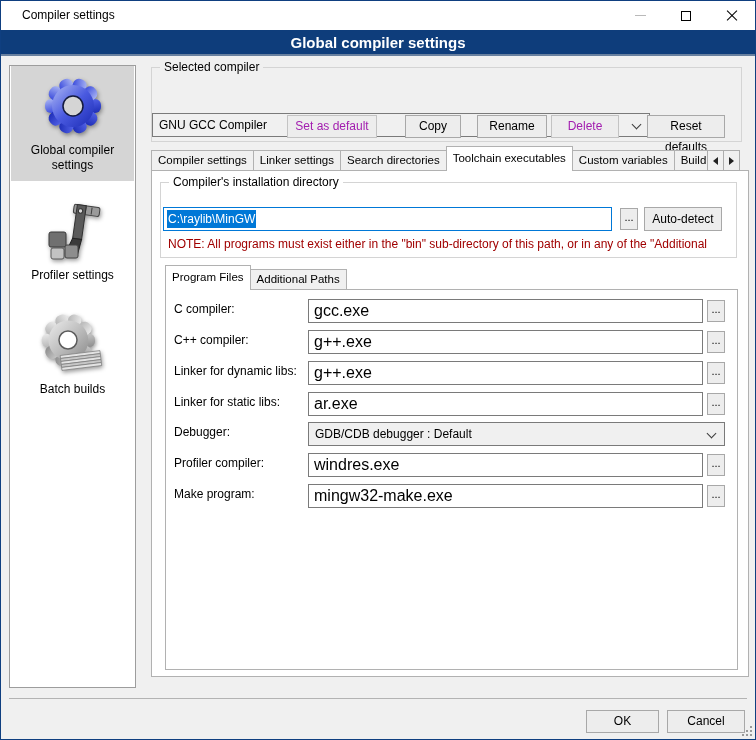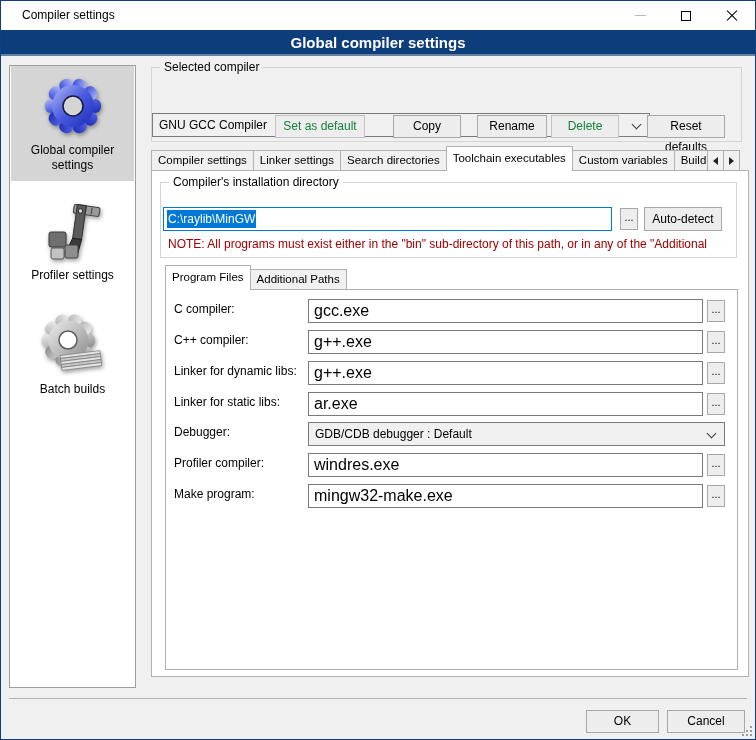--- a/index.html
+++ b/index.html
@@ -44,24 +44,24 @@
   .grp-compiler { left:150px; top:66px; width:591px; height:75px; }
 
   .combo { position:relative; background:#f0f0f0; border:1px solid #7a7a7a; height:24px;
            line-height:22px; padding-left:6px; cursor:default; }
   .chev { position:absolute; right:9px; top:7px; width:7px; height:7px;
           border-right:1px solid #3c3c3c; border-bottom:1px solid #3c3c3c; transform:rotate(45deg); }
   .combo-main { position:absolute; left:0; top:17px; width:498px;margin-top:28px; }
 
   .btn { display:inline-block; background:#ededed; border:1px solid #a8a8a8; height:23px;
          line-height:21px; text-align:center; font-size:12px; cursor:default; }
-  .btn.disabled { color:#15803d; border-color:#c3c3c3; }
+  .btn.disabled { color:#a21caf; border-color:#c3c3c3; }
   .btnrow { position:absolute; left:0; top:47px; width:100%; display:flex; justify-content:flex-end;
             padding-right:16px; }
-  .w90{width:90px;} .w60{width:68px;} .w70{width:70px;} .w68{width:68px;} .w78{width:78px;} .w73{width:73px;}
+  .w90{width:90px;} .w60{width:56px;} .w70{width:70px;} .w68{width:68px;} .w78{width:78px;} .w73{width:73px;}
   .g28{margin-left:28px;} .g16{margin-left:16px;} .g4{margin-left:4px;}
 
   
   .tabs { position:absolute; left:150px; top:145px; height:25px; display:flex; align-items:flex-end; z-index:3; }
   .tab { height:21px; background:#f0f0f0; border:1px solid #b1b1b1; border-bottom:1px solid #b1b1b1;
          padding:0 6px; line-height:19px; font-size:11.5px; white-space:nowrap; margin-right:-1px; cursor:default; }
   .tab.active { height:25px; background:#fff; border-bottom:none; line-height:23px; z-index:4; position:relative; }
   .tab.clip { width:34px; padding:0 0 0 6px; overflow:hidden; }
   .tab-arrow { width:17px; height:21px; background:#f0f0f0; border:1px solid #adadad;
                display:flex; align-items:center; justify-content:center; margin-right:-1px; cursor:default; }

